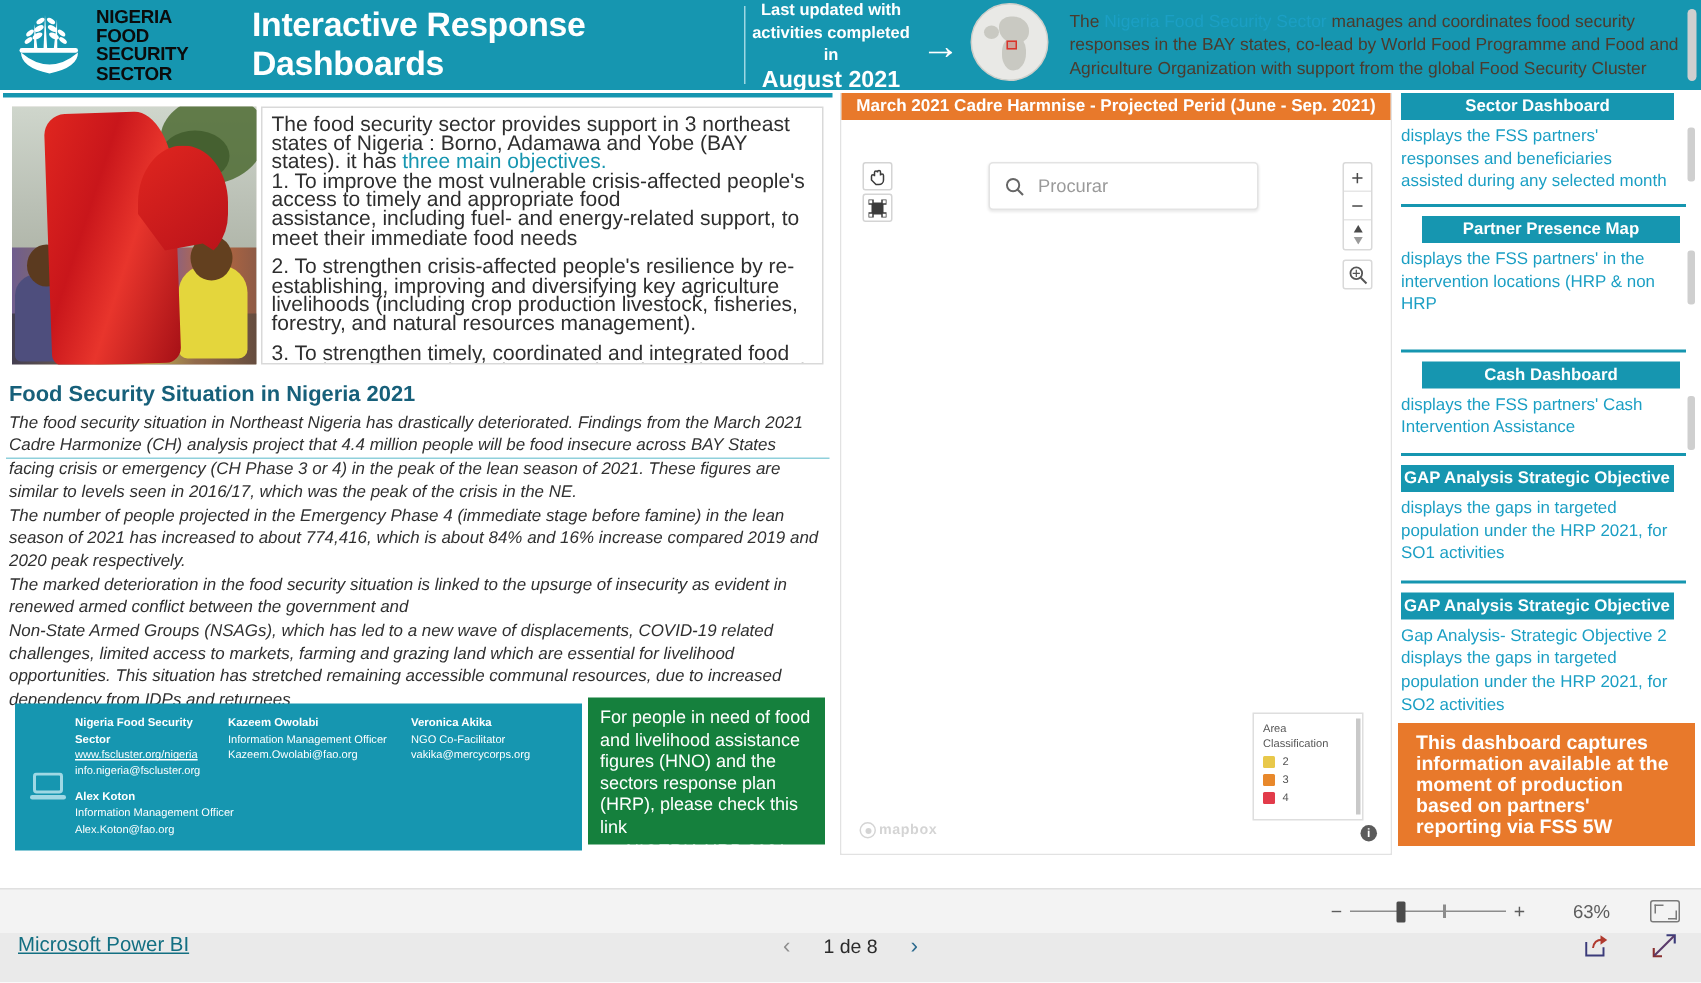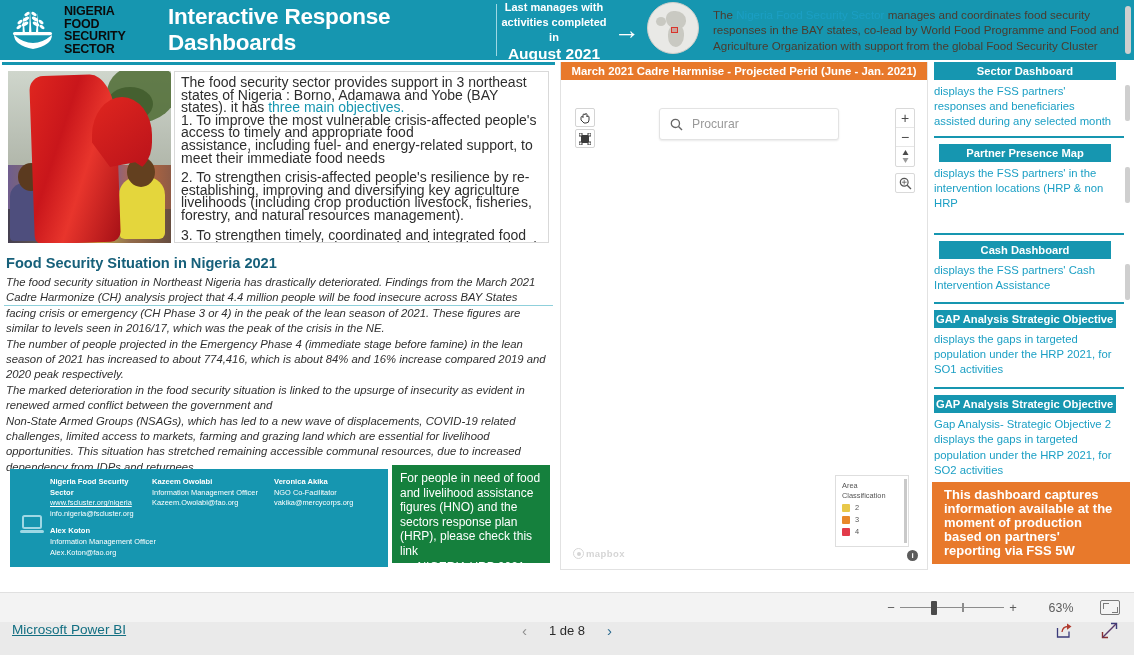--- a/index.html
+++ b/index.html
@@ -242,21 +242,21 @@
   .right-panel {
     position:absolute; left:930px; top:2px; width:202px; height:508px;
     background:#ffffff;
   }
   .nav-item { position:relative; margin-bottom:6px; }
   .nav-btn {
     background:#1696b0; color:#ffffff; font-size:11.2px; font-weight:bold;
     text-align:center; padding:3px 2px; display:block; white-space:nowrap;
   }
   .nav-btn.w1 { width:182px; margin-left:4px; }
-  .nav-btn.w2 { width:172px; margin-left:9px; }
+  .nav-btn.w2 { width:172px; margin-left:18px; }
   .nav-btn.w3 { width:182px; margin-left:4px; }
   .nav-desc {
     color:#1b9fc4; font-size:11.3px; line-height:15.2px;
     padding:4px 14px 0 4px; position:relative;
   }
   .nav-desc .sb {
     position:absolute; right:2px; top:5px; width:5px; height:36px;
     background:#cfcfcf; border-radius:2px;
   }
   .nav-rule { height:2px; background:#1696b0; margin:6px 8px 0 4px; }
@@ -341,21 +341,21 @@
         <div>FOOD SECURITY</div>
         <div>SECTOR</div>
       </div>
     </div>
 
     <div class="hdr-title">Interactive Response Dashboards</div>
 
     <div class="hdr-sep"></div>
 
     <div class="hdr-updated">
-      <span>Last manages with</span><br>
+      <span>Last updated with</span><br>
       <span>activities completed in</span>
       <span class="big">August 2021</span>
     </div>
 
     <div class="hdr-arrow">→</div>
 
     <div class="globe-wrap">
       <div class="globe">
         <div class="land l1"></div>
         <div class="land l2"></div>
@@ -446,21 +446,21 @@
         </div>
       </div>
 
       <div class="hrp-box">
         <span>For people in need of food and livelihood assistance figures (HNO) and the sectors response plan (HRP), please check this link</span>
         <span class="ctr">NIGERIA HRP 2021</span>
       </div>
     </div>
 
     <div class="map-panel">
-      <div class="map-title">March 2021 Cadre Harmnise - Projected Perid (June - Jan. 2021)</div>
+      <div class="map-title">March 2021 Cadre Harmnise - Projected Perid (June - Sep. 2021)</div>
       <div class="map-body">
 
         <div class="map-tool t1">
           <svg width="12" height="12" viewBox="0 0 12 12">
               <path d="M2 8 V5.5 a1 1 0 0 1 2 0 V3 a1 1 0 0 1 2 0 V2.6 a1 1 0 0 1 2 0 V5 a1 1 0 0 1 2 0 v3 a3 3 0 0 1-3 3 H5 Z" fill="none" stroke="#3b3b3b" stroke-width="1"></path>
             </svg>
         </div>
         <div class="map-tool t2">
           <svg width="12" height="12" viewBox="0 0 12 12">
               <rect x="2" y="2" width="8" height="8" fill="#3b3b3b"></rect>

